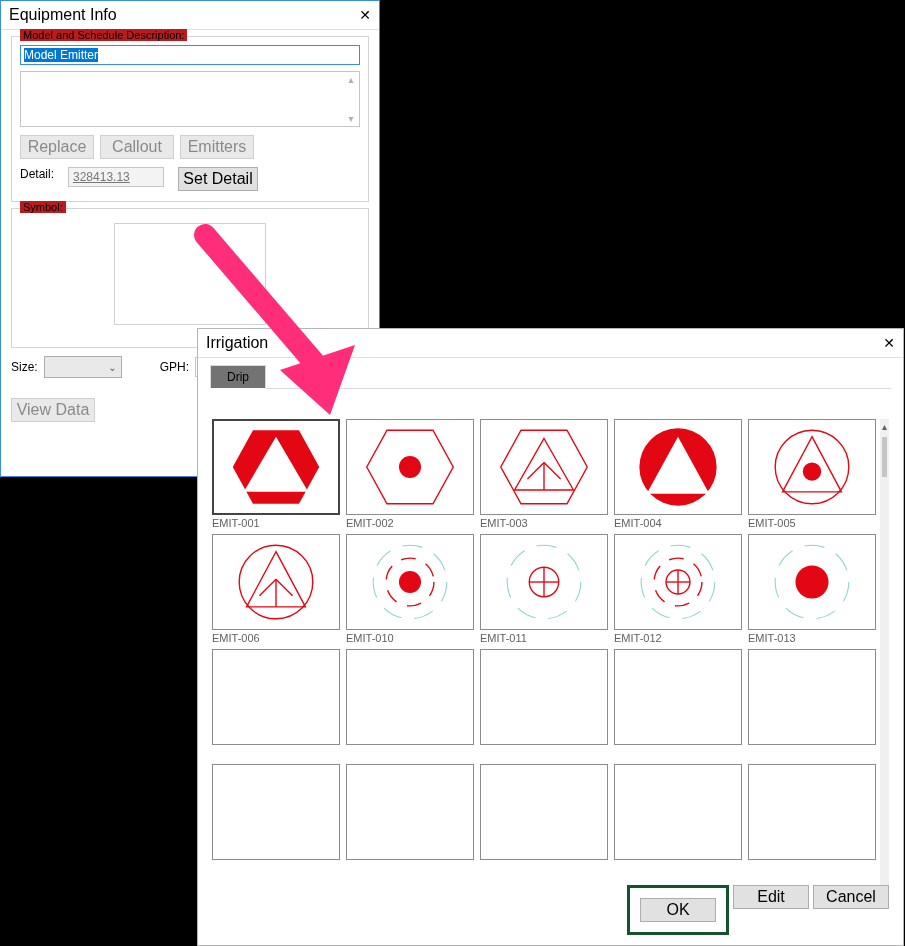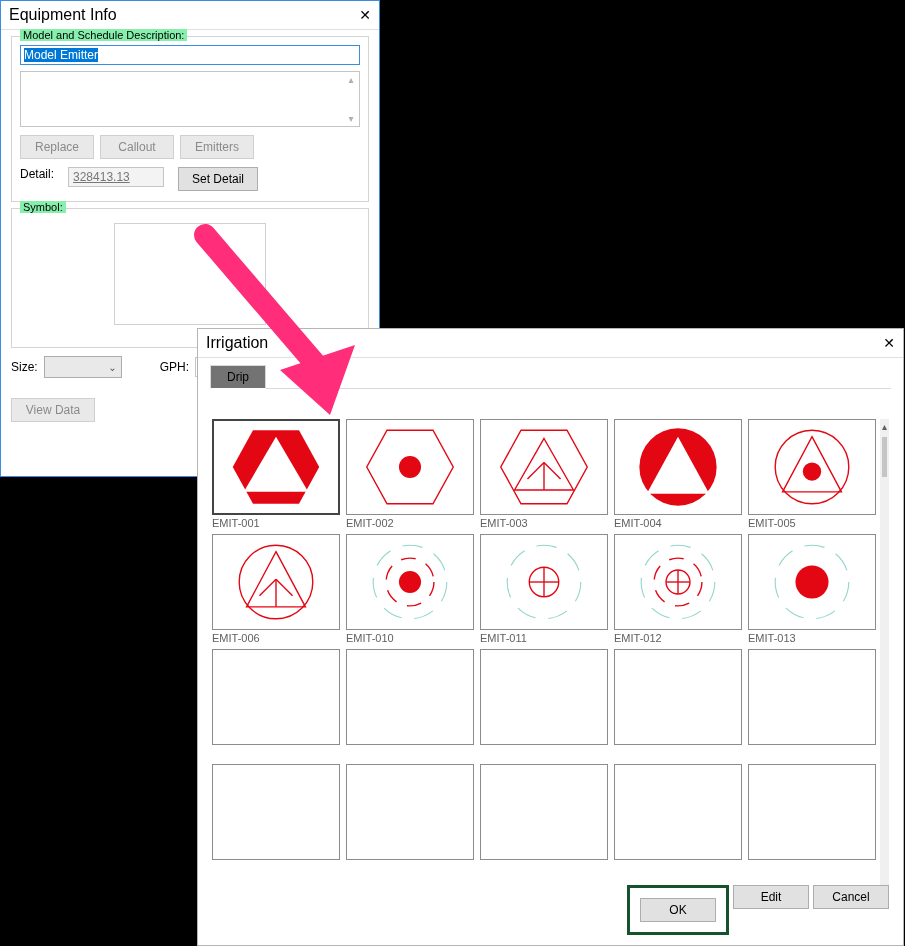--- a/index.html
+++ b/index.html
@@ -47,21 +47,21 @@
   .fieldset {
     border: 1px solid #d4d4d4;
     margin: 6px 10px;
     padding: 8px 8px 10px 8px;
     position: relative;
   }
   .fieldset .legend {
     position: absolute;
     top: -8px;
     left: 8px;
-    background: #86efac;
+    background: #b91c1c;
     padding: 0 3px;
     font-size: 11px;
     color: #000;
   }
   .model-input {
     width: 100%;
     box-sizing: border-box;
     border: 1px solid #3a8dde;
     padding: 2px 3px;
     font-size: 12px;
@@ -95,21 +95,21 @@
   .btnrow {
     margin-top: 8px;
     display: flex;
     gap: 6px;
   }
   .btn {
     background: #e1e1e1;
     border: 1px solid #adadad;
     height: 22px;
     min-width: 72px;
-    font-size: 12px;
+    font-size: 16px;
     color: #000;
     display: inline-flex;
     align-items: center;
     justify-content: center;
     cursor: pointer;
   }
   .btn.disabled {
     color: #8a8a8a;
     background: #e9e9e9;
     border-color: #cfcfcf;

